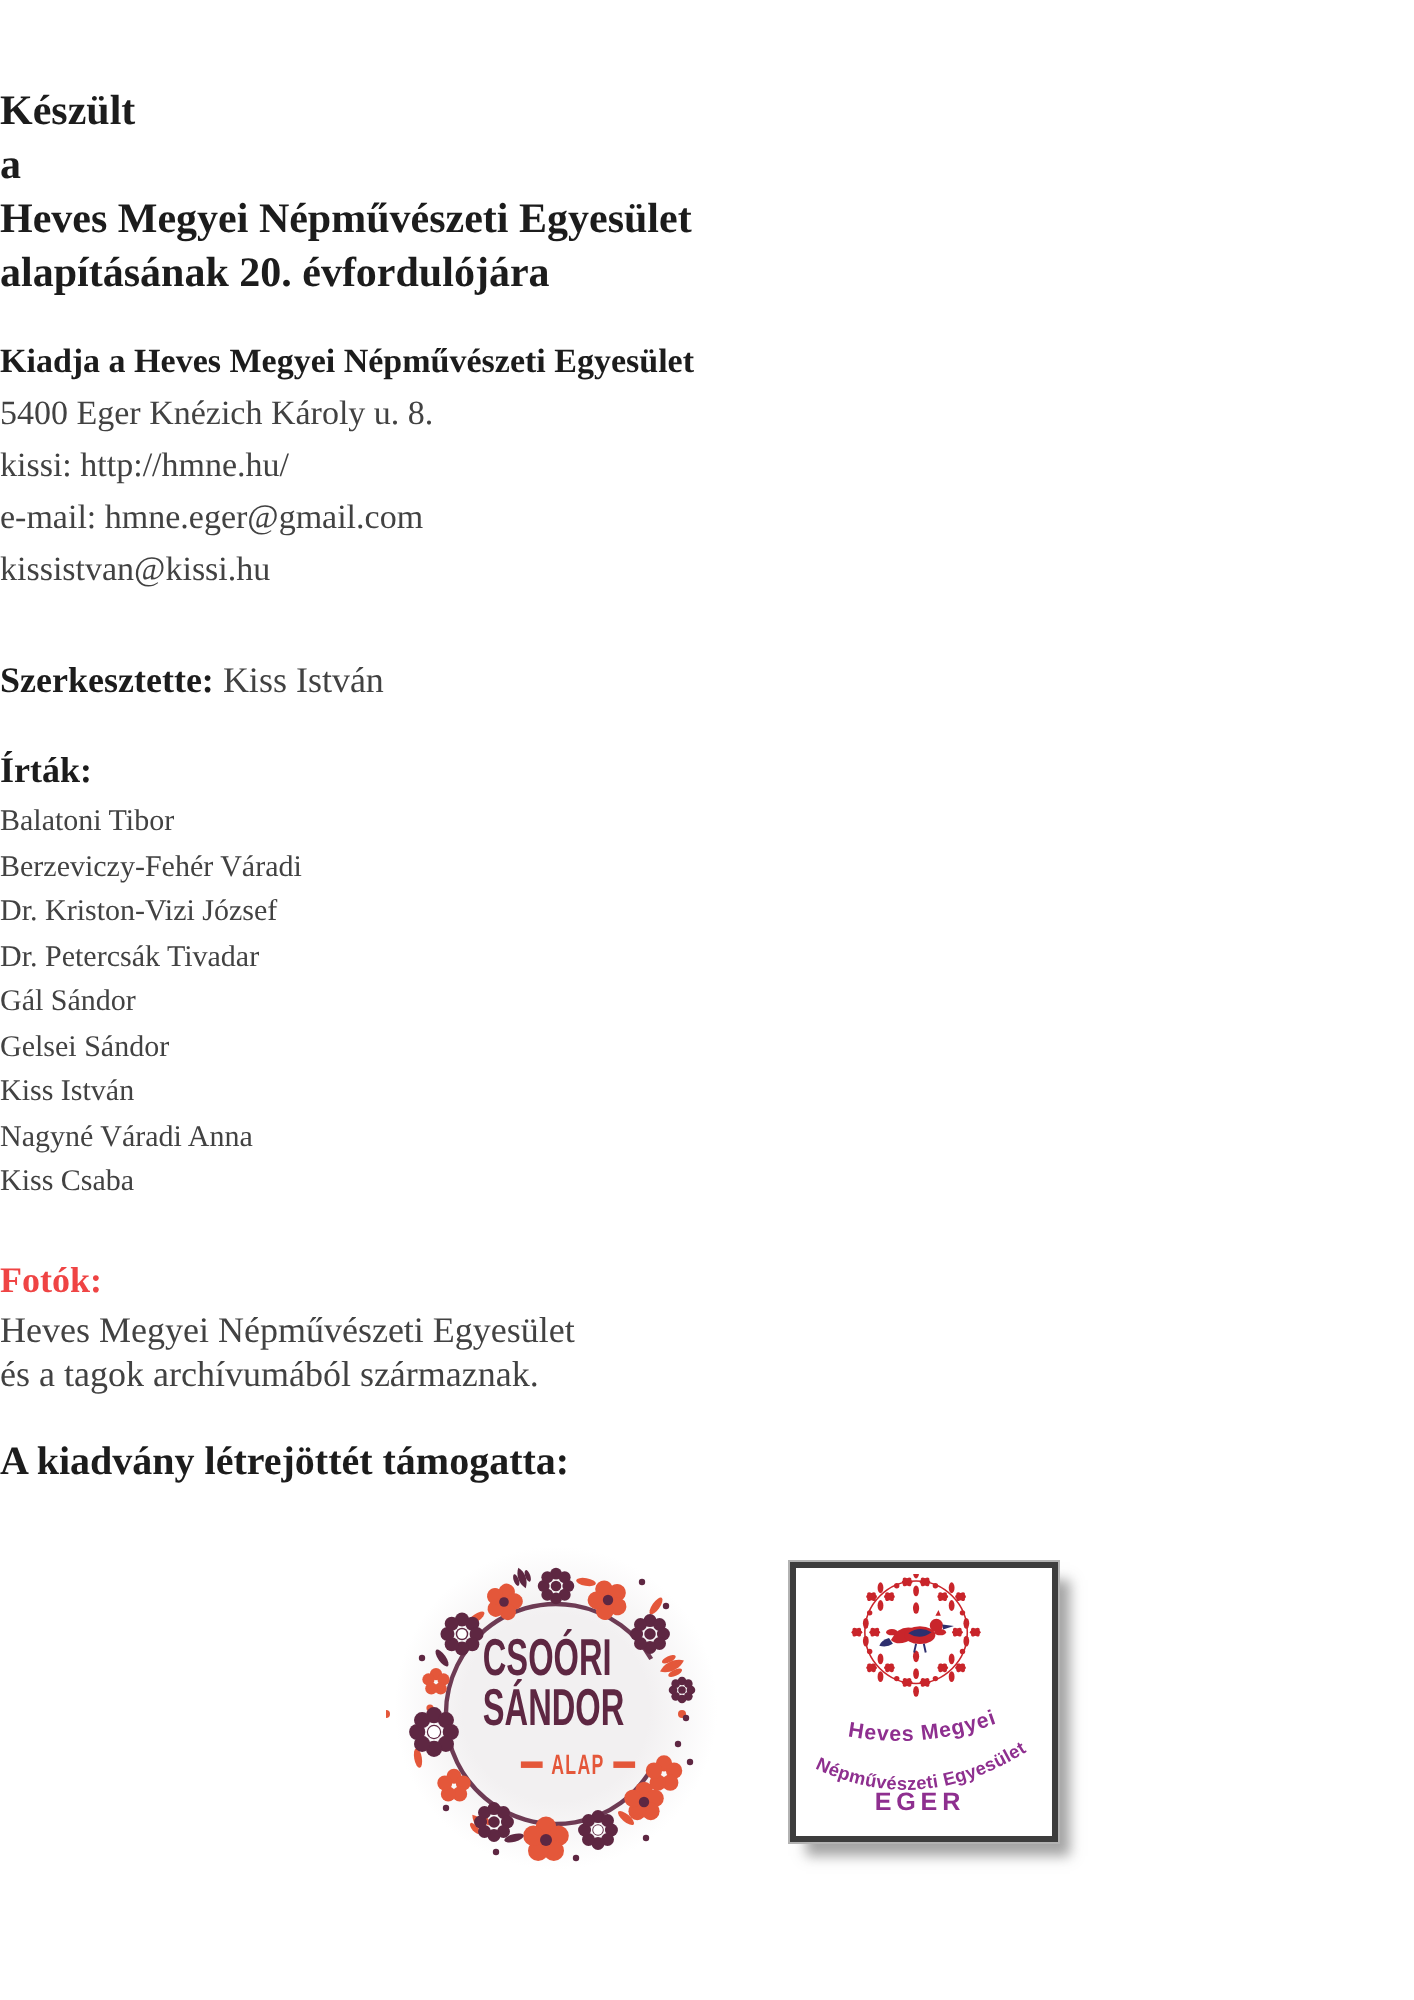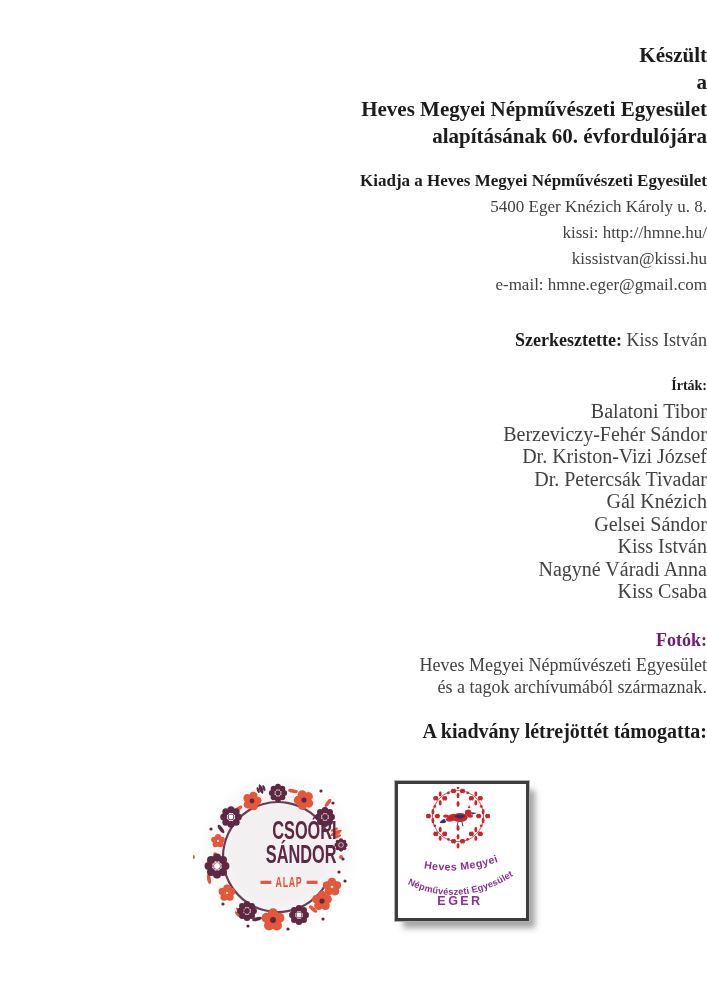--- a/index.html
+++ b/index.html
@@ -1,37 +1,37 @@
 <!DOCTYPE html>
 <html><head>
 <meta charset="utf-8">
 <style>
   html,body{margin:0;padding:0;}
   body{
     width:707px;height:1000px;background:#ffffff;
     font-family:"Liberation Serif","DejaVu Serif",serif;
     color:#3f3f3f;overflow:hidden;
   }
-  .page{width:707px;height:1000px;position:relative;text-align:right;}
+  .page{width:707px;height:1000px;position:relative;text-align:left;}
   .spacer-top{height:42px;}
 
   .made-for{font-size:21px;line-height:27px;font-weight:700;color:#1c1c1c;}
   .publisher{margin-top:18px;font-size:17px;line-height:26px;}
   .publisher .title{font-weight:700;color:#1c1c1c;}
   .publisher .line{color:#424242;}
 
-  .editor{margin-top:31px;font-size:18px;line-height:23px;color:#424242;padding-left:35px;}
+  .editor{margin-top:31px;font-size:18px;line-height:23px;color:#424242;}
   .editor .label{font-weight:700;color:#1c1c1c;}
 
   .authors{margin-top:22px;}
-  .authors .heading{font-size:14px;line-height:23px;font-weight:700;color:#1c1c1c;margin-bottom:3px;}
-  .authors .name{font-size:20px;line-height:22.5px;color:#424242;}
+  .authors .heading{font-size:18px;line-height:23px;font-weight:700;color:#1c1c1c;margin-bottom:3px;}
+  .authors .name{font-size:15px;line-height:22.5px;color:#424242;}
 
   .photos{margin-top:26px;}
-  .photos .heading{font-size:18px;line-height:23px;font-weight:700;color:#701a75;margin-bottom:2px;}
+  .photos .heading{font-size:18px;line-height:23px;font-weight:700;color:#ef4444;margin-bottom:2px;}
   .photos .line{font-size:18px;line-height:22px;color:#424242;}
 
   .supporters{margin-top:21px;font-size:20px;line-height:24px;font-weight:700;color:#1c1c1c;}
 
   .logos{margin-top:26px;display:flex;justify-content:center;align-items:flex-start;gap:32px;padding-left:14px;}
 
   
   .logo-csoori{
     position:relative;width:170px;height:170px;
     background:radial-gradient(closest-side,#f2f0f1 55%,#ffffff 95%);
@@ -68,43 +68,43 @@
 </head>
 <body>
 
 <div class="page">
   <div class="spacer-top"></div>
 
   <div class="made-for">
     <div>Készült</div>
     <div>a</div>
     <div>Heves Megyei Népművészeti Egyesület</div>
-    <div>alapításának 60. évfordulójára</div>
+    <div>alapításának 20. évfordulójára</div>
   </div>
 
   <div class="publisher">
     <div class="title">Kiadja a Heves Megyei Népművészeti Egyesület</div>
     <div class="line">5400 Eger Knézich Károly u. 8.</div>
     <div class="line">kissi: http://hmne.hu/</div>
+    <div class="line">e-mail: hmne.eger@gmail.com</div>
     <div class="line">kissistvan@kissi.hu</div>
-    <div class="line">e-mail: hmne.eger@gmail.com</div>
   </div>
 
   <div class="editor">
     <span class="label">Szerkesztette:</span>
     <span>Kiss István</span>
   </div>
 
   <div class="authors">
     <div class="heading">Írták:</div>
     <div class="name">Balatoni Tibor</div>
-    <div class="name">Berzeviczy-Fehér Sándor</div>
+    <div class="name">Berzeviczy-Fehér Váradi</div>
     <div class="name">Dr. Kriston-Vizi József</div>
     <div class="name">Dr. Petercsák Tivadar</div>
-    <div class="name">Gál Knézich</div>
+    <div class="name">Gál Sándor</div>
     <div class="name">Gelsei Sándor</div>
     <div class="name">Kiss István</div>
     <div class="name">Nagyné Váradi Anna</div>
     <div class="name">Kiss Csaba</div>
   </div>
 
   <div class="photos">
     <div class="heading">Fotók:</div>
     <div class="line">Heves Megyei Népművészeti Egyesület</div>
     <div class="line">és a tagok archívumából származnak.</div>

